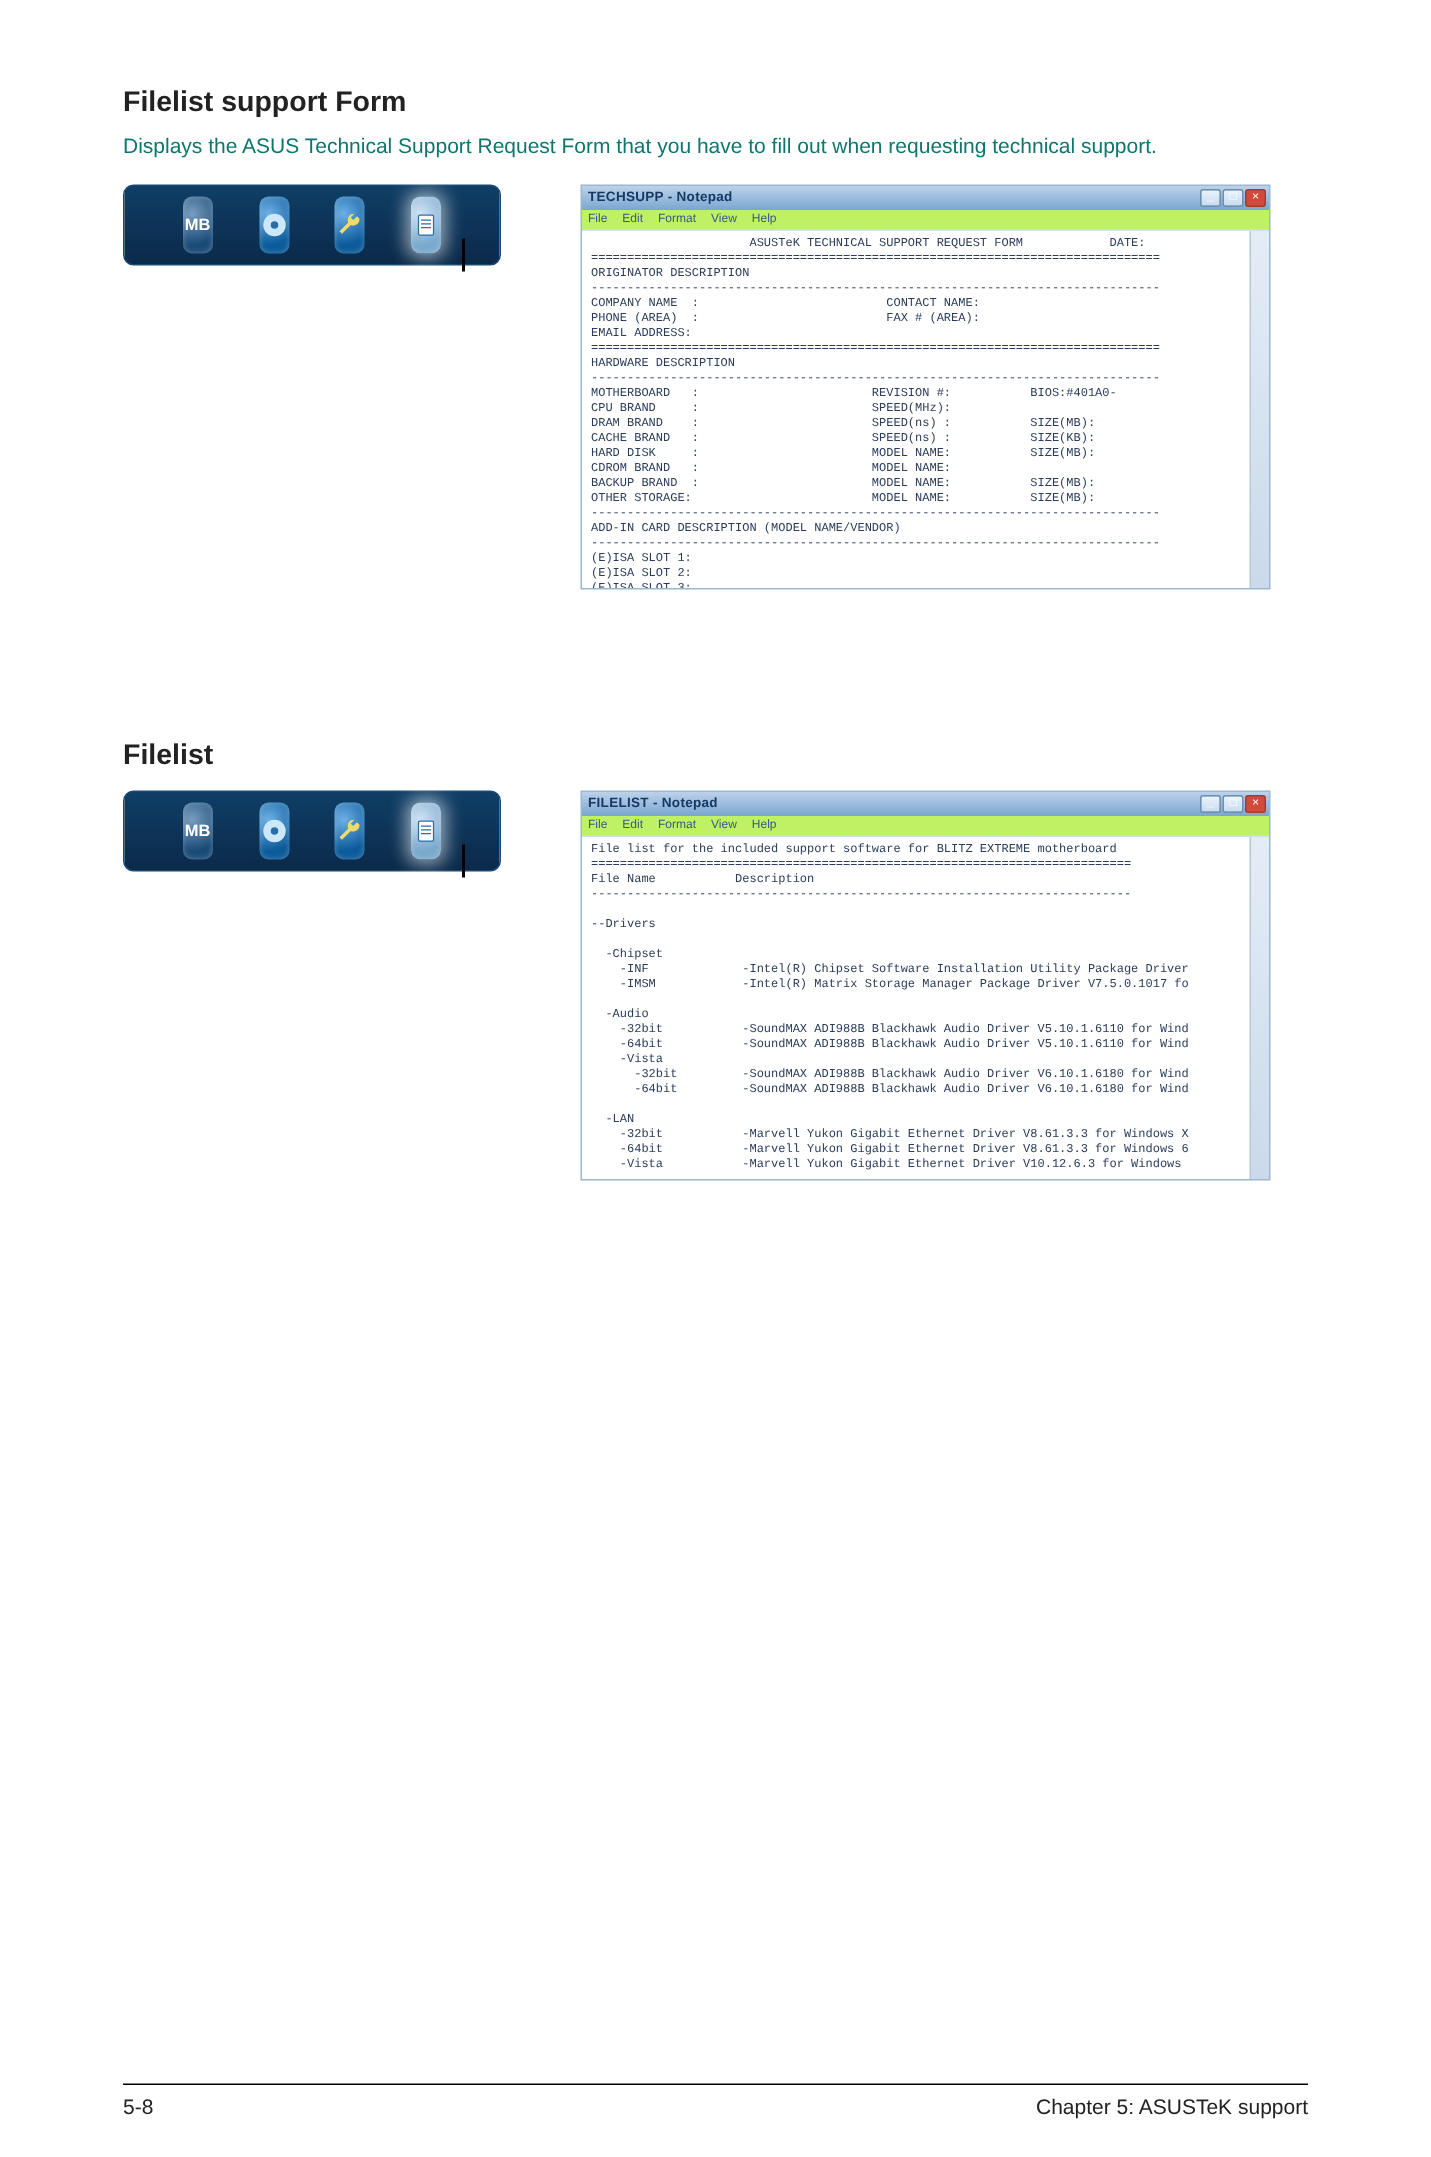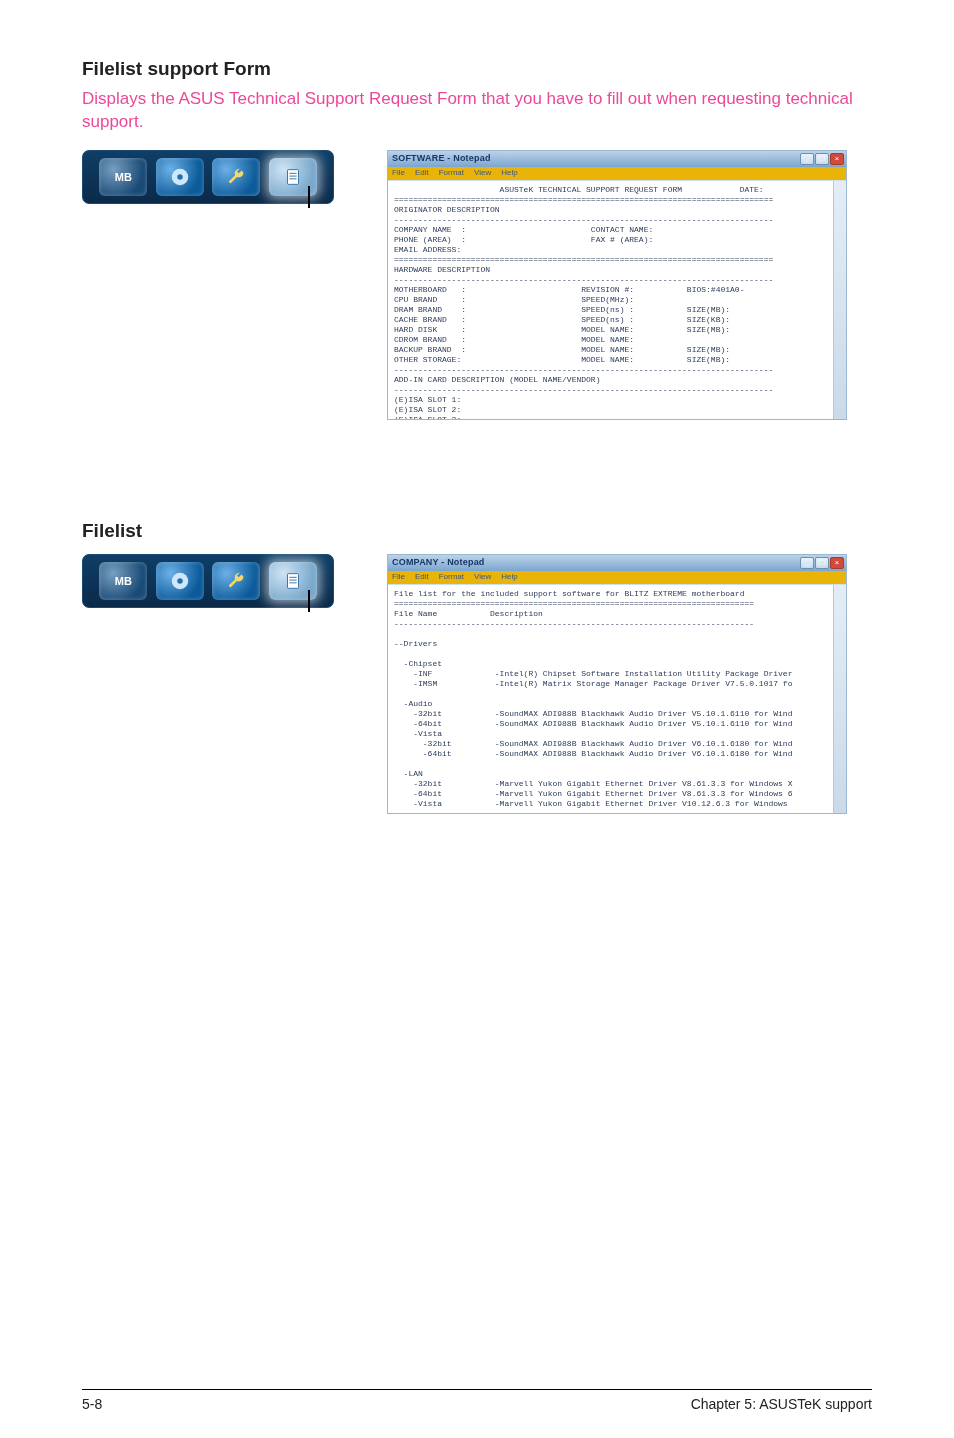--- a/index.html
+++ b/index.html
@@ -1,42 +1,42 @@
 <!DOCTYPE html>
 <html><head>
 <meta charset="utf-8">
 <style>
   * { margin: 0; padding: 0; box-sizing: border-box; }
   html, body { width: 954px; height: 1438px; background: #fff; font-family: Arial, Helvetica, sans-serif; color: #222; }
   .page { width: 954px; height: 1438px; padding: 58px 82px 28px 82px; position: relative; }
 
   .heading { font-size: 19px; font-weight: bold; margin-bottom: 8px; }
-  .body-text { font-size: 17px; line-height: 1.35; margin-bottom: 16px; color: #ec4899; }
+  .body-text { font-size: 14px; line-height: 1.35; margin-bottom: 16px; color: #0f766e; }
 
   .sec-row { display: flex; align-items: flex-start; gap: 18px; margin-top: 12px; margin-bottom: 100px; }
   .sec-row.last { margin-bottom: 0; }
 
   
   .launcher-wrap { position: relative; width: 252px; height: 80px; }
   .launcher-bar { width: 252px; height: 54px; background: linear-gradient(#0f3e66,#0b2a4a); border: 1px solid #1a4a74; border-radius: 7px; display: flex; align-items: center; justify-content: space-evenly; padding: 4px 8px; }
-  .launcher-btn { width: 48px; height: 38px; border-radius: 6px; background: radial-gradient(circle at 30% 30%, #6db0e6, #0b5a9a 70%); display:flex; align-items:center; justify-content:center; font-size:14px; color:#fff; font-weight:bold; box-shadow: inset 0 0 4px rgba(255,255,255,.3); }
+  .launcher-btn { width: 20px; height: 38px; border-radius: 6px; background: radial-gradient(circle at 30% 30%, #6db0e6, #0b5a9a 70%); display:flex; align-items:center; justify-content:center; font-size:14px; color:#fff; font-weight:bold; box-shadow: inset 0 0 4px rgba(255,255,255,.3); }
   .launcher-btn.mb { background: radial-gradient(circle at 30% 30%, #789dc0, #1a4b77 70%); font-size:11px; }
   .launcher-btn.disc { background: radial-gradient(circle at 30% 30%, #cfe3f3, #7aa9cc 70%); }
   .launcher-btn svg { width: 22px; height: 22px; }
   .leader { position: absolute; left: 34px; top: 52px; width: 210px; height: 40px; }
   .leader::before { content:""; position:absolute; left:192px; top:-16px; width:2px; height:22px; background:#000; }
 
   
   .notepad { width: 460px; border: 1px solid #9db7cf; background:#fff; font-family: "Courier New", monospace; font-size: 8px; color:#2b3c5a; line-height: 1.25; margin-left: 35px; position:relative; }
   .np-titlebar { height: 16px; background: linear-gradient(#bcd2ea,#7aa6d0); display:flex; align-items:center; justify-content:space-between; padding: 0 2px 0 4px; }
   .np-title { font-family: Tahoma, Arial, sans-serif; font-size: 9px; font-weight: bold; color:#173864; letter-spacing:.2px; }
   .np-ctrls { display:flex; gap:1px; }
   .np-ctrl { width:14px; height:12px; border:1px solid #6e8fad; border-radius:2px; background:linear-gradient(#eaf3fb,#c7dbef); font-size:8px; line-height:10px; text-align:center; color:#fff; }
   .np-ctrl.close { background:#d24a3a; border-color:#a83a2e; }
-  .np-menu { height: 14px; background: #eab308; font-family: Tahoma, Arial, sans-serif; font-size: 8px; color:#3a5880; display:flex; align-items:center; gap:10px; padding-left:4px; border-bottom:1px solid #cedff0; }
+  .np-menu { height: 14px; background: #bef264; font-family: Tahoma, Arial, sans-serif; font-size: 8px; color:#3a5880; display:flex; align-items:center; gap:10px; padding-left:4px; border-bottom:1px solid #cedff0; }
   .np-body { padding: 4px 6px 6px 6px; overflow:hidden; white-space: pre; position:relative; }
   .np-body::after { content:""; position:absolute; right:0; top:0; bottom:0; width:12px; background:linear-gradient(#e3edf6,#cadaea); border-left:1px solid #b5c9dc; }
 
   .notepad.tall .np-body { height: 238px; }
   .notepad.med .np-body { height: 228px; }
 
   
   .launcher-btn.hi { box-shadow: 0 0 12px 3px rgba(255,255,255,.6), inset 0 0 4px rgba(255,255,255,.3); }
 
   .footer { position:absolute; bottom: 26px; left: 82px; right: 82px; display:flex; justify-content:space-between; border-top:1px solid #000; padding-top:6px; font-size:14px;gap:40px; }
@@ -73,21 +73,21 @@
                 <line x1="8" y1="11" x2="16" y2="11" stroke="#2a6ea8"></line>
                 <line x1="8" y1="14" x2="16" y2="14" stroke="#2a6ea8"></line>
               </svg>
           </div>
         </div>
         <div class="leader"></div>
       </div>
 
       <div class="notepad tall">
         <div class="np-titlebar">
-          <span class="np-title">SOFTWARE - Notepad</span>
+          <span class="np-title">TECHSUPP - Notepad</span>
           <div class="np-ctrls">
             <div class="np-ctrl">_</div>
             <div class="np-ctrl">□</div>
             <div class="np-ctrl close">×</div>
           </div>
         </div>
         <div class="np-menu">
           <span>File</span>
           <span>Edit</span>
           <span>Format</span>
@@ -159,21 +159,21 @@
                 <line x1="8" y1="11" x2="16" y2="11" stroke="#2a6ea8"></line>
                 <line x1="8" y1="14" x2="16" y2="14" stroke="#2a6ea8"></line>
               </svg>
           </div>
         </div>
         <div class="leader"></div>
       </div>
 
       <div class="notepad med">
         <div class="np-titlebar">
-          <span class="np-title">COMPANY - Notepad</span>
+          <span class="np-title">FILELIST - Notepad</span>
           <div class="np-ctrls">
             <div class="np-ctrl">_</div>
             <div class="np-ctrl">□</div>
             <div class="np-ctrl close">×</div>
           </div>
         </div>
         <div class="np-menu">
           <span>File</span>
           <span>Edit</span>
           <span>Format</span>

